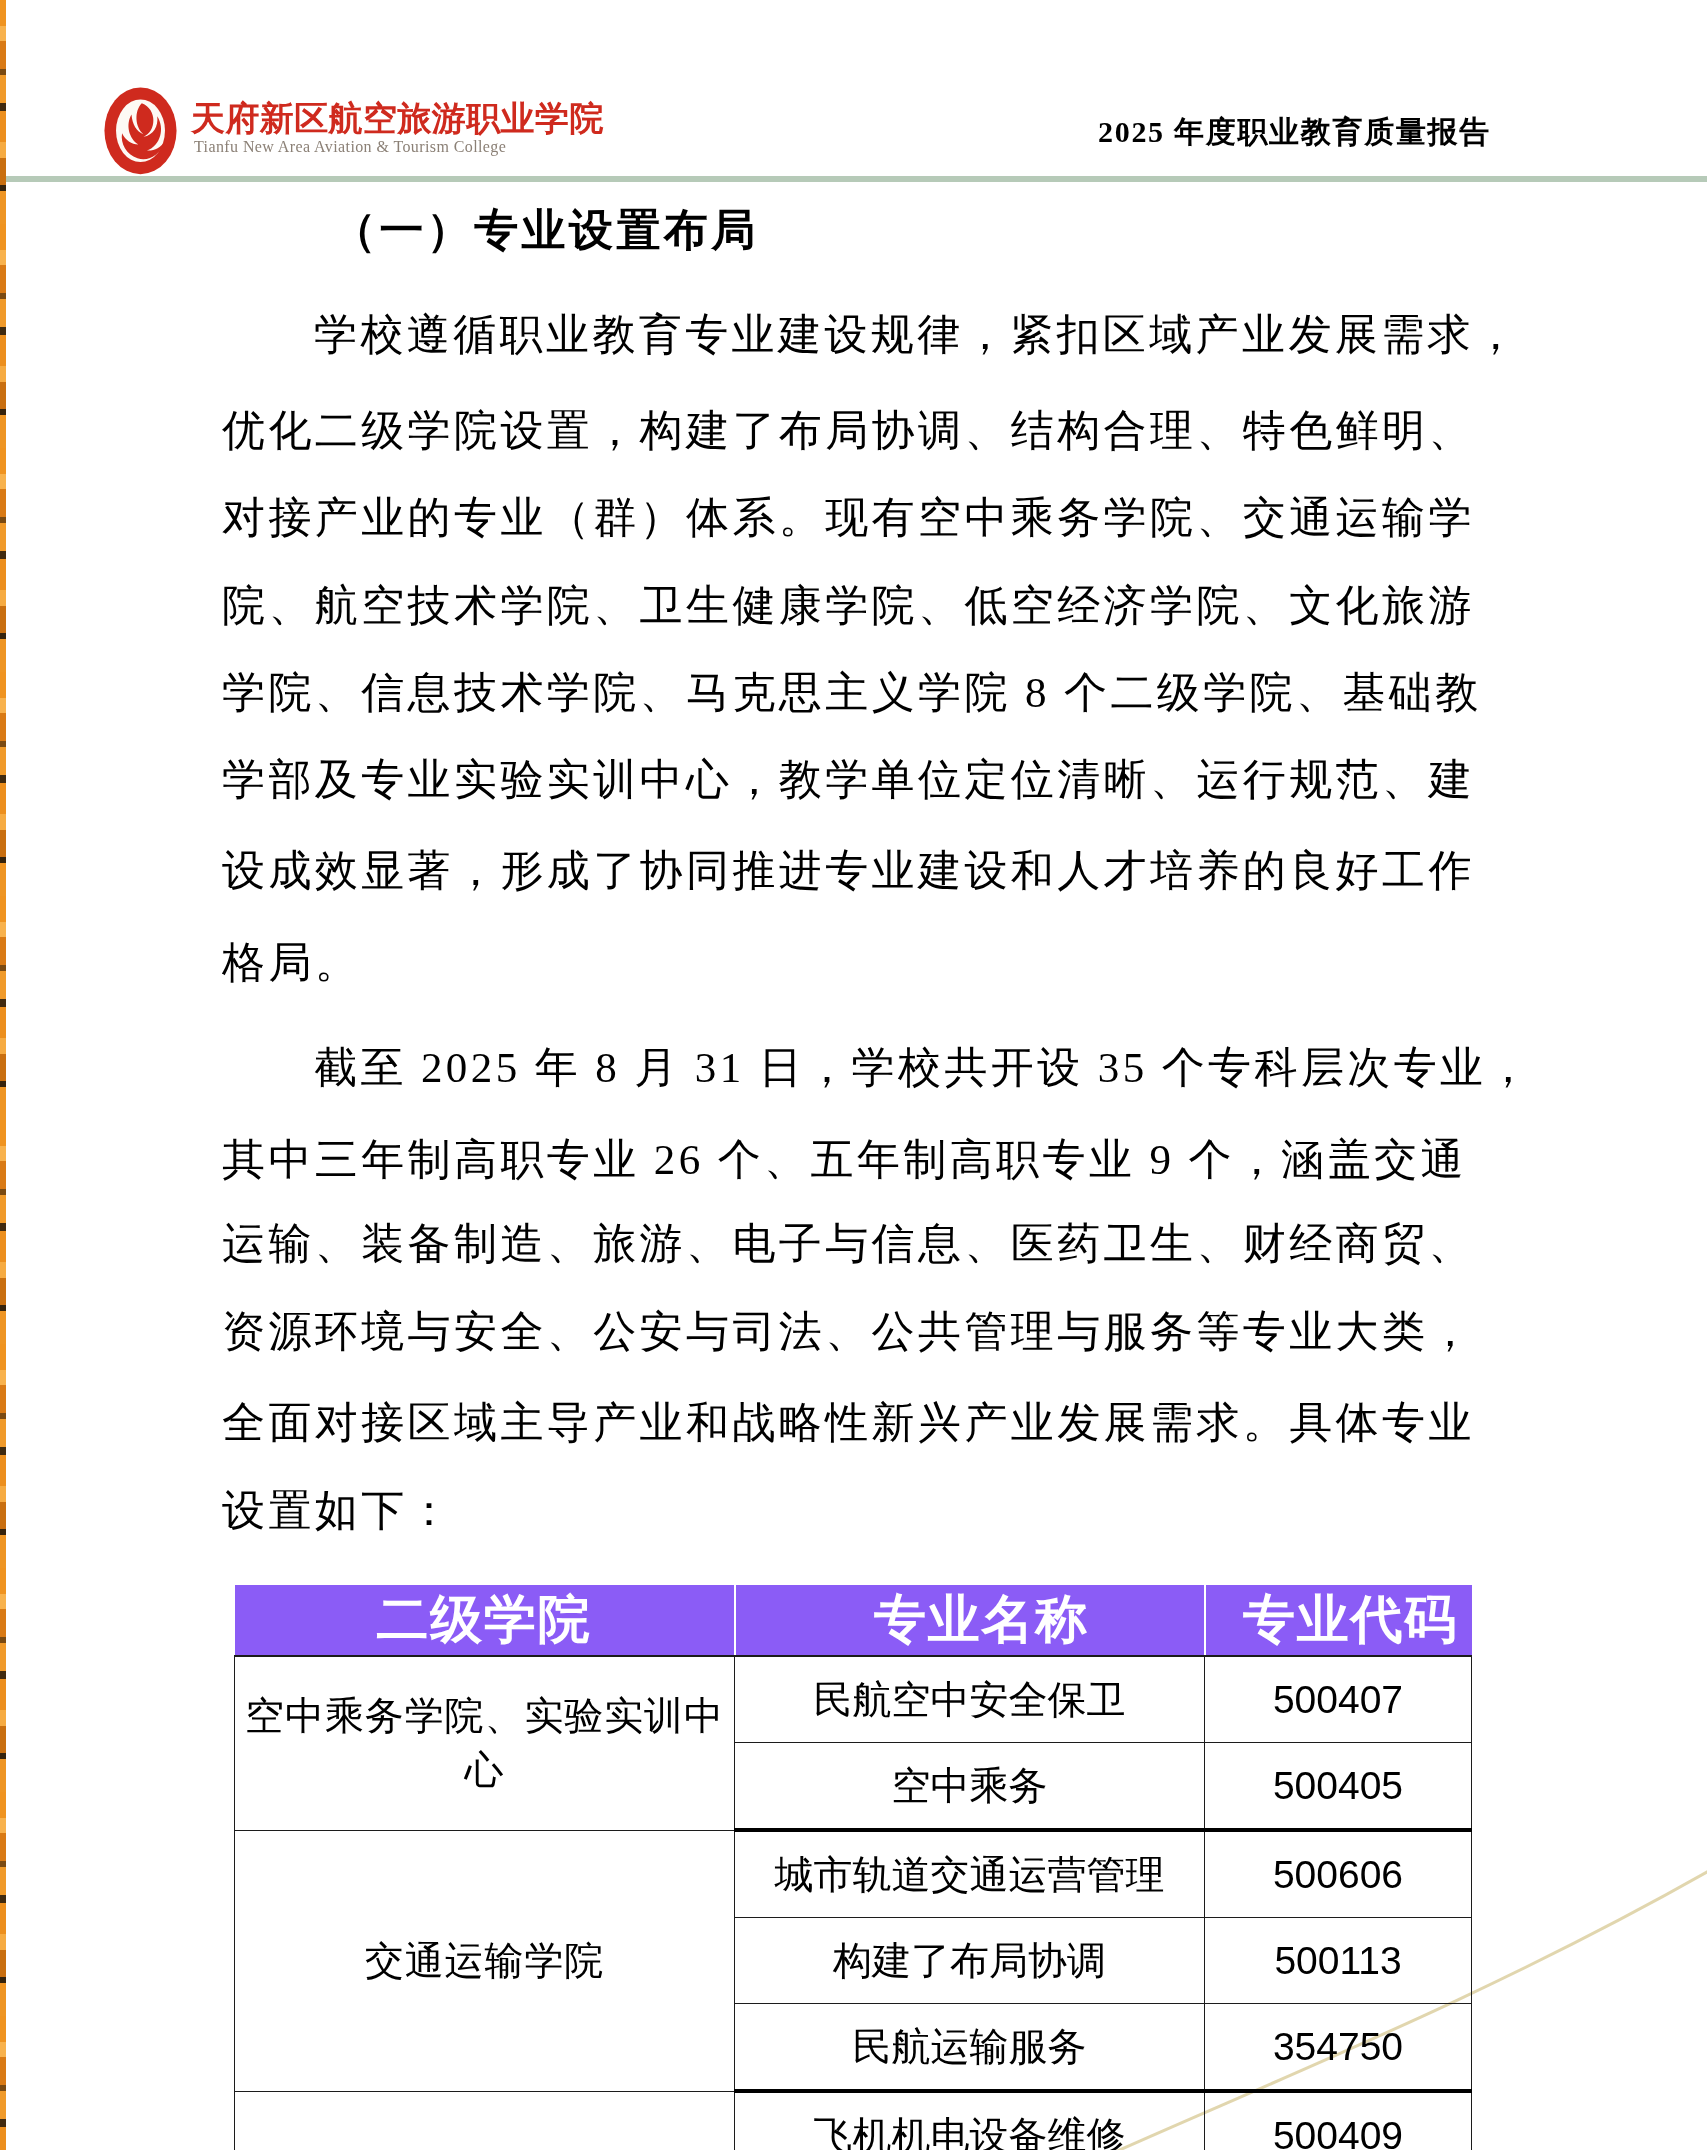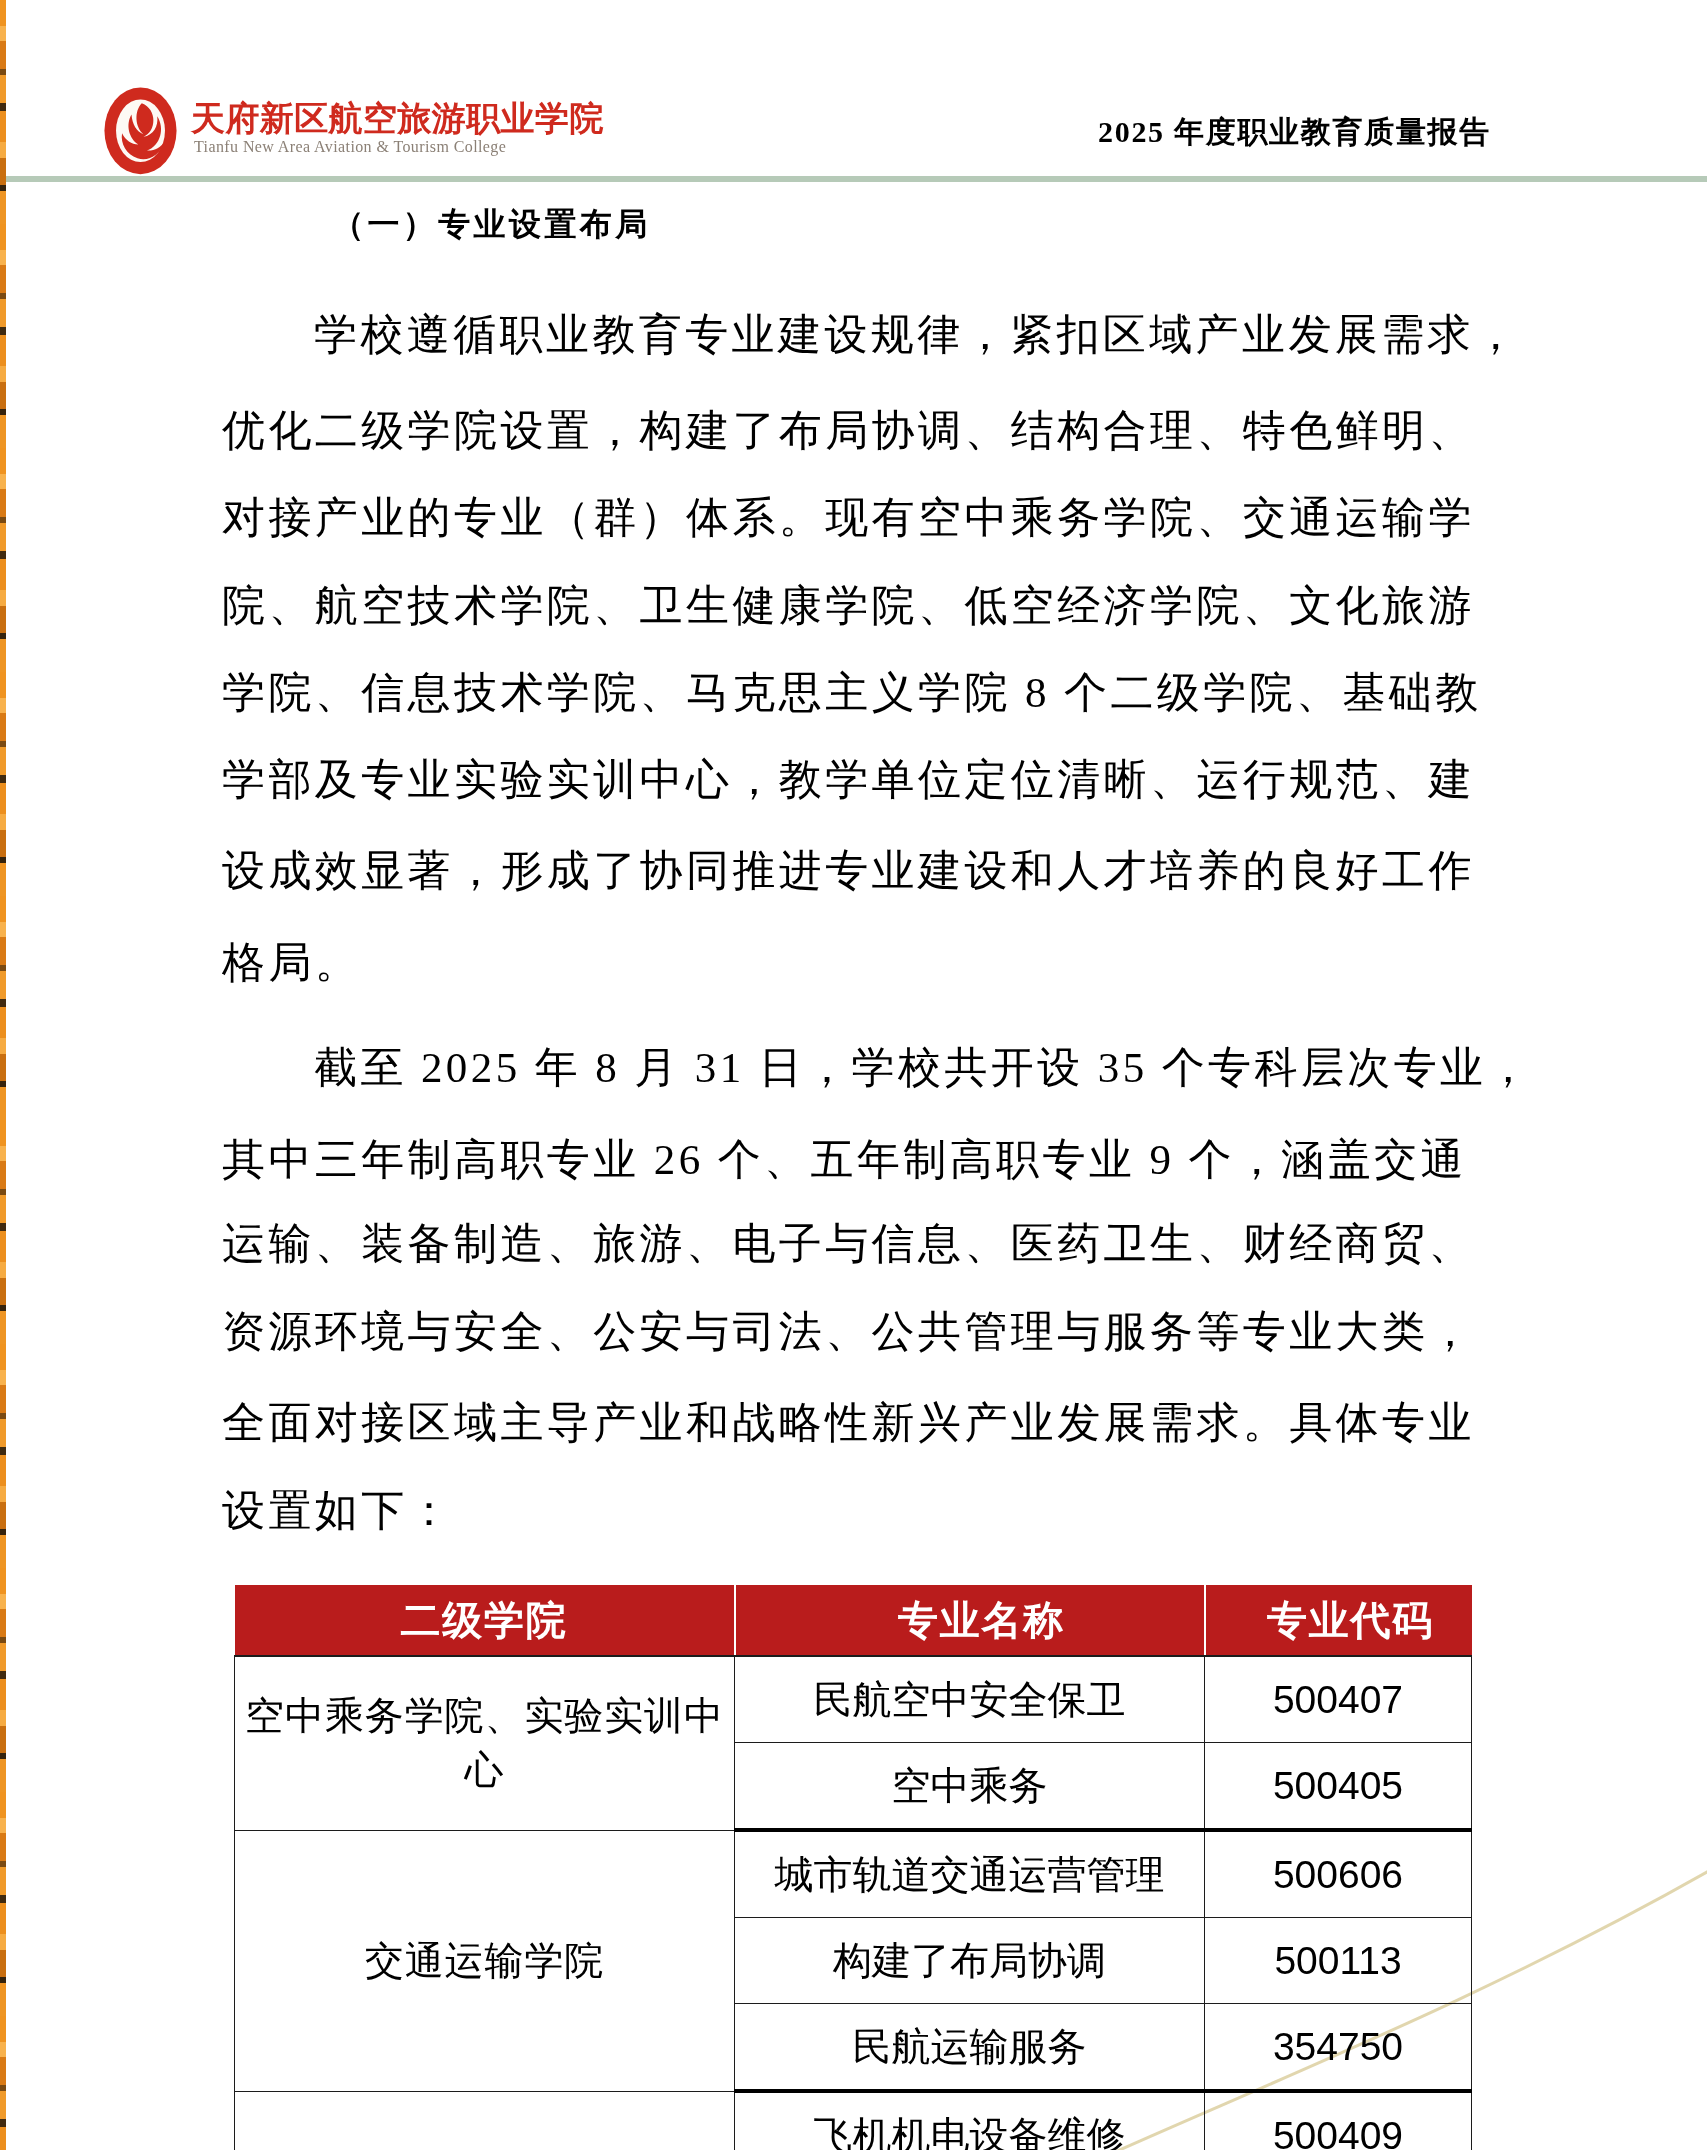--- a/index.html
+++ b/index.html
@@ -24,32 +24,32 @@
   .green-rule{left:5.6px;top:176px;width:1702px;height:6px;background:#b6cab8;z-index:2;}
   
   .logo-seal{left:104px;top:87px;width:73px;height:88px;}
   .logo-cn{left:191px;top:102px;font-size:34px;font-weight:bold;color:#cf2a1e;
     letter-spacing:0.4px;white-space:nowrap;line-height:1;}
   .logo-en{left:194px;top:139px;font-size:16px;color:#8b8076;letter-spacing:0.4px;
     white-space:nowrap;line-height:1;}
   .report-title{top:117px;right:216px;font-size:30px;font-weight:bold;letter-spacing:1.7px;
     white-space:nowrap;line-height:1;}
   
-  .section-heading{left:332px;top:206px;font-size:32px;font-weight:bold;letter-spacing:3.4px;
+  .section-heading{left:332px;top:206px;font-size:44px;font-weight:bold;letter-spacing:3.4px;
     white-space:nowrap;line-height:1.15;}
   .bline{font-size:43px;line-height:1.12;letter-spacing:3.4px;white-space:nowrap;}
   
   .majors-table{left:234px;top:1585px;border-collapse:collapse;table-layout:fixed;
     font-family:"Liberation Sans",sans-serif;}
   .majors-table td{
     border:1.7px solid #1c1c1c;text-align:center;vertical-align:middle;
     font-size:39px;height:69px;background:transparent;padding:8px;
   }
   .majors-table th{
-    background:#b91c1c;color:#ffffff;font-size:40px;font-weight:bold;
+    background:#8b5cf6;color:#ffffff;font-size:52px;font-weight:bold;
     height:70px;border:none;border-bottom:2.2px solid #1c1c1c;padding:0;letter-spacing:1.7px;
   }
   .majors-table th + th{border-left:2.6px solid #ffffff;padding-left:24px;}
   .group-end td{border-bottom:4.7px solid #000;}
   .college-cell{letter-spacing:0.9px;}
 </style>
 </head>
 <body>
 
 <svg class="abs decor-svg" viewBox="0 0 3969 5613" xmlns="http://www.w3.org/2000/svg">

